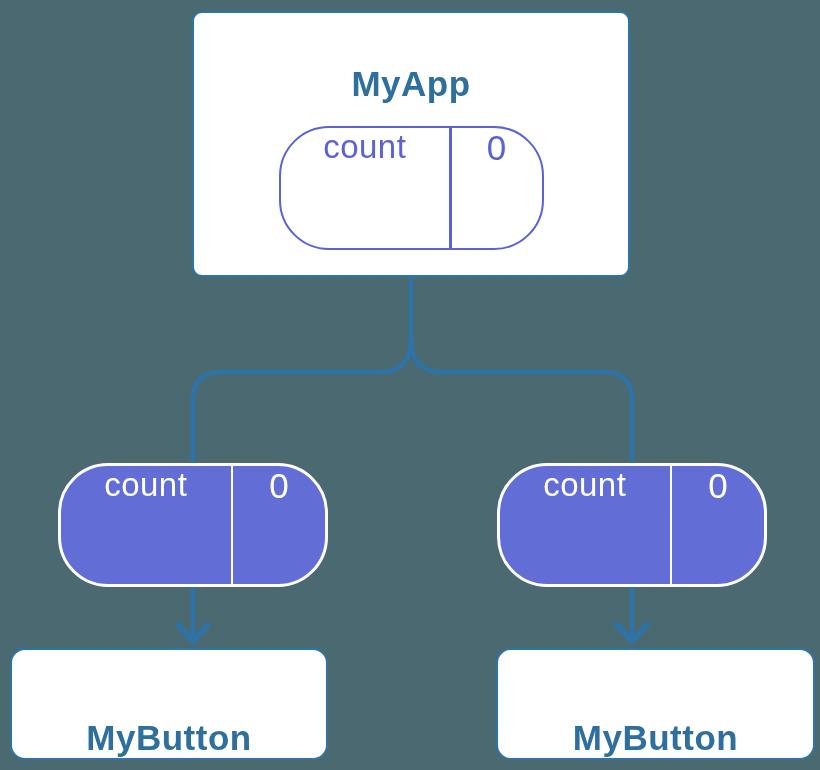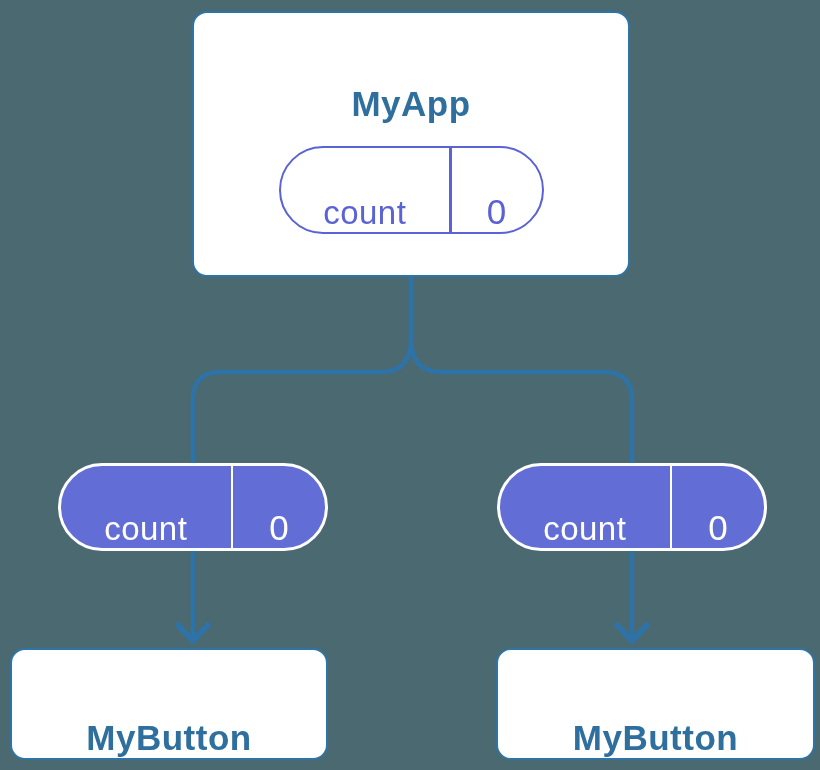--- a/index.html
+++ b/index.html
@@ -47,36 +47,37 @@
     border-radius:15px;
     box-sizing:border-box;
     color:var(--text-blue);
   }
   .node-root{
     left:192px; top:11px;
     width:438px; height:266px;
     display:flex;
     flex-direction:column;
     align-items:center;
-    padding-top:70px;
+    padding-top:50px;
+    border-radius:10px;
   }
   .node-title{
     font-size:35px;
     font-weight:700;
     line-height:41px;
     letter-spacing:0.5px;
     color:var(--text-blue);
     white-space:nowrap;
   }
   .pill{
     display:flex;
-    align-items:flex-end;
+    align-items:flex-start;
     box-sizing:border-box;
     border-radius:50px;
-    height:88px;
+    height:124px;
     overflow:hidden;
   }
   .pill-key{
     flex:1;
     display:flex;
     align-items:center;
     justify-content:center;
     font-size:33px;
     letter-spacing:0.5px;
   }

